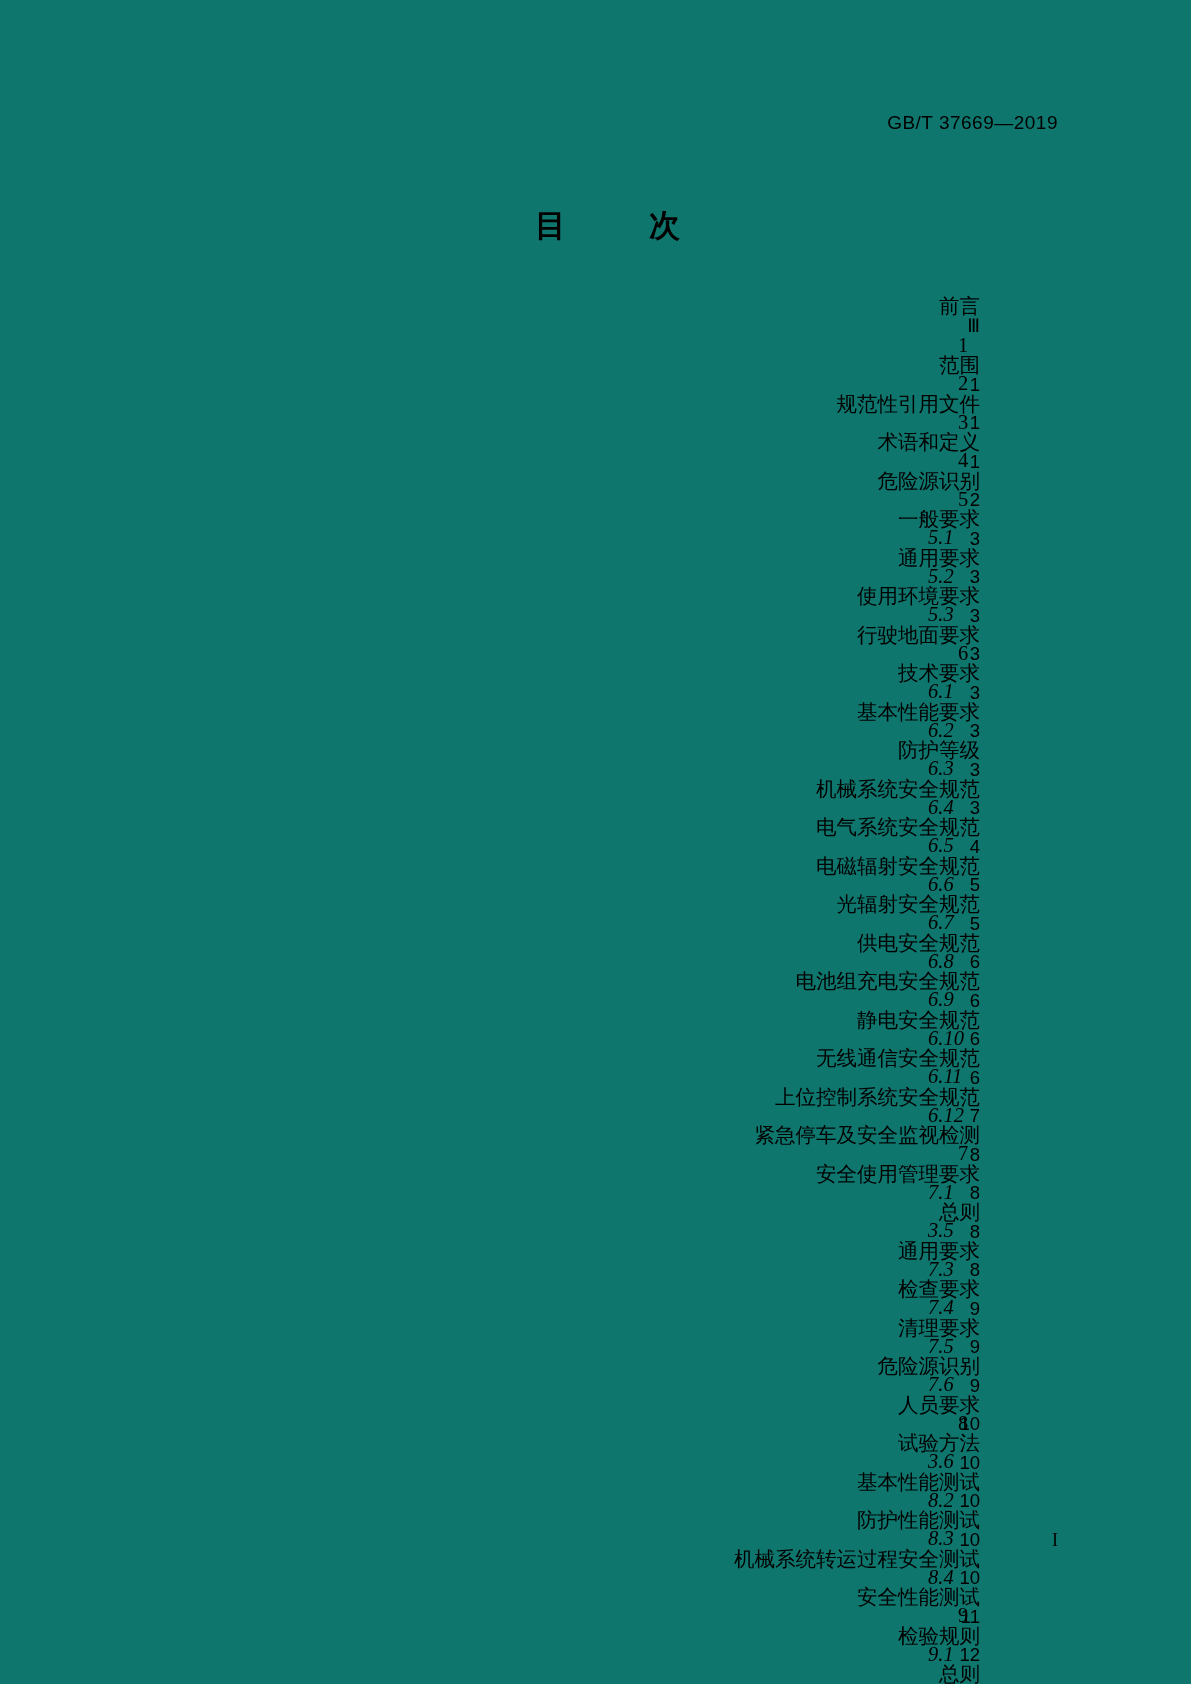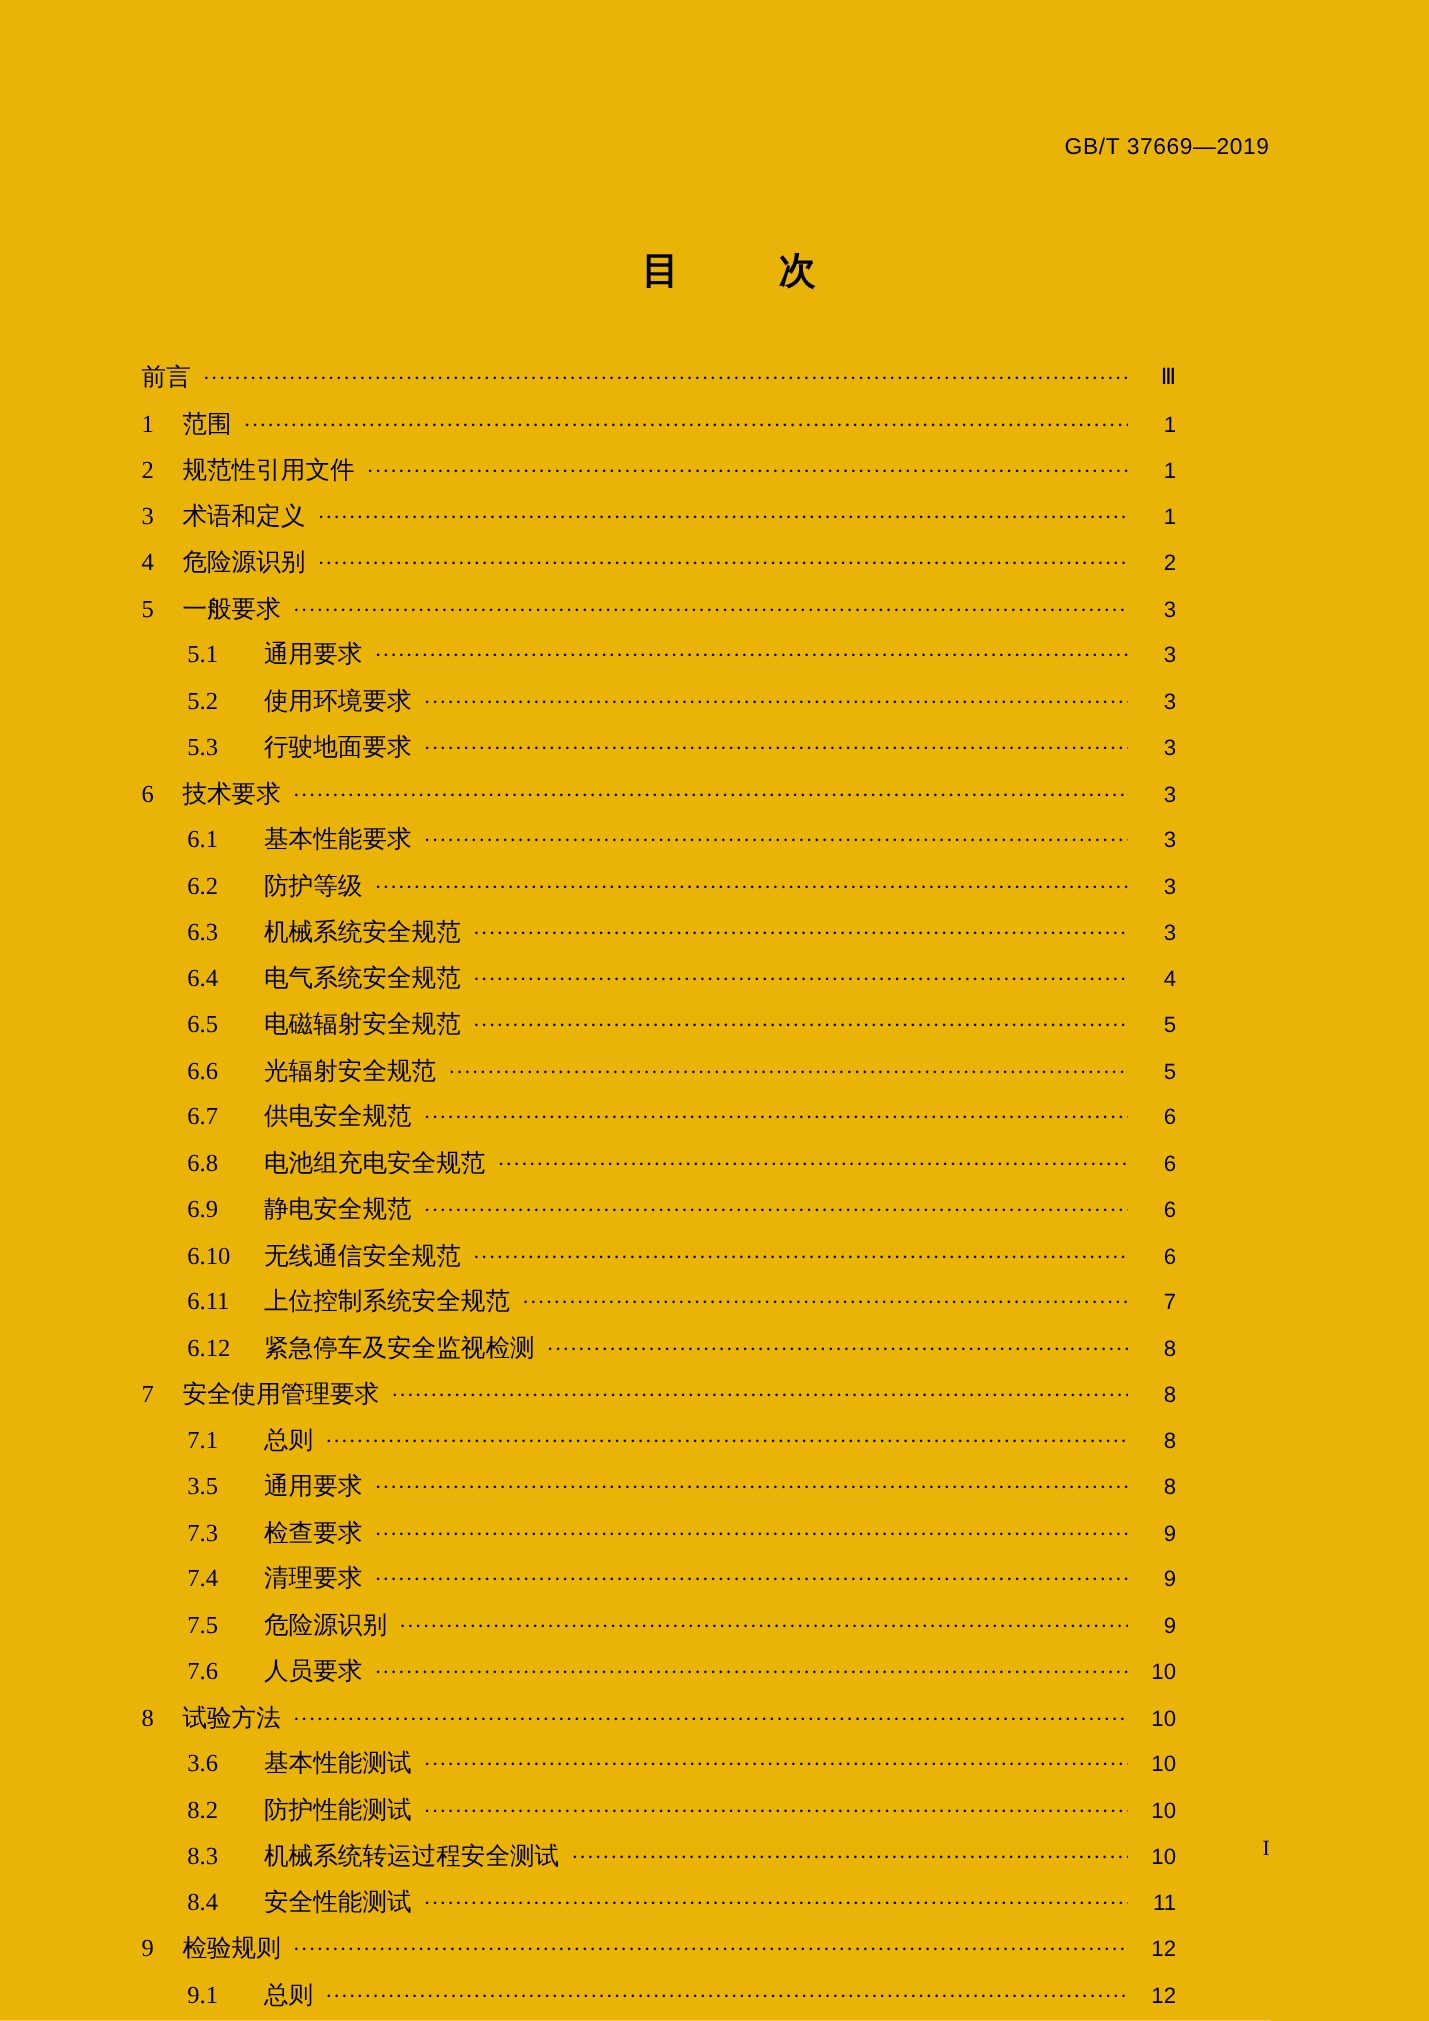--- a/index.html
+++ b/index.html
@@ -9,21 +9,21 @@
   }
   body {
     font-family: "Liberation Serif", "DejaVu Serif", serif;
     color: #000000;
   }
   .page {
     position: relative;
     width: 1191px;
     height: 1684px;
     margin: 0 auto;
-    background: #eab308;
+    background: #0f766e;
     overflow: hidden;
   }
   .header-std {
     position: absolute;
     top: 112px;
     right: 133px;
     font-family: "Liberation Sans", sans-serif;
     font-size: 19px;
     letter-spacing: 0.5px;
     white-space: nowrap;
@@ -41,33 +41,35 @@
     text-indent: 26px;
   }
   .toc {
     position: absolute;
     top: 296px;
     left: 118px;
     width: 862px;
   }
   .toc-row {
     display: flex;
-    align-items: center;
+    align-items: flex-end;
     font-size: 20.5px;
     line-height: 1;
     height: 38.5px;
+    flex-direction: column;
   }
   .toc-row .num {
     flex: 0 0 auto;
     min-width: 22px;
     text-align: left;
     white-space: nowrap;
   }
   .toc-row .num.lvl2 {
     min-width: 52px;
+    font-style: italic;
   }
   .toc-row .title {
     flex: 0 0 auto;
     white-space: nowrap;
     padding-left: 12px;
   }
   .toc-row.indent {
     padding-left: 38px;
   }
   .toc-row.noNum .title {

